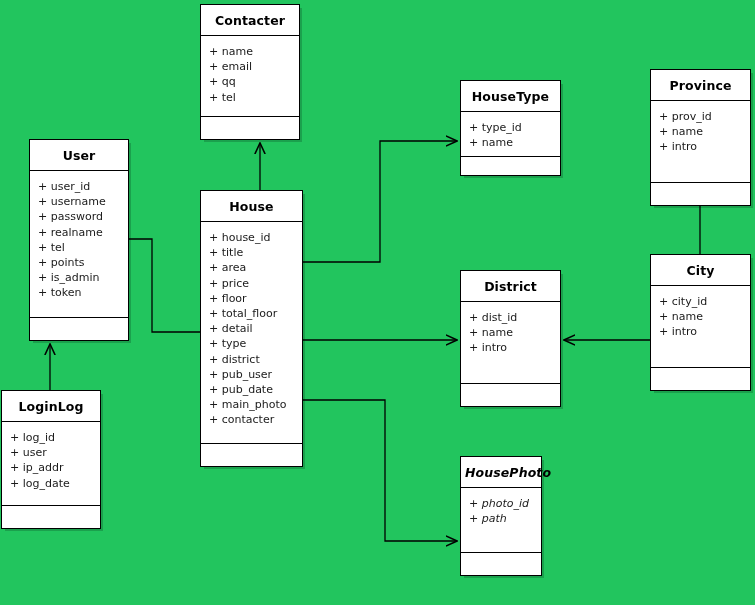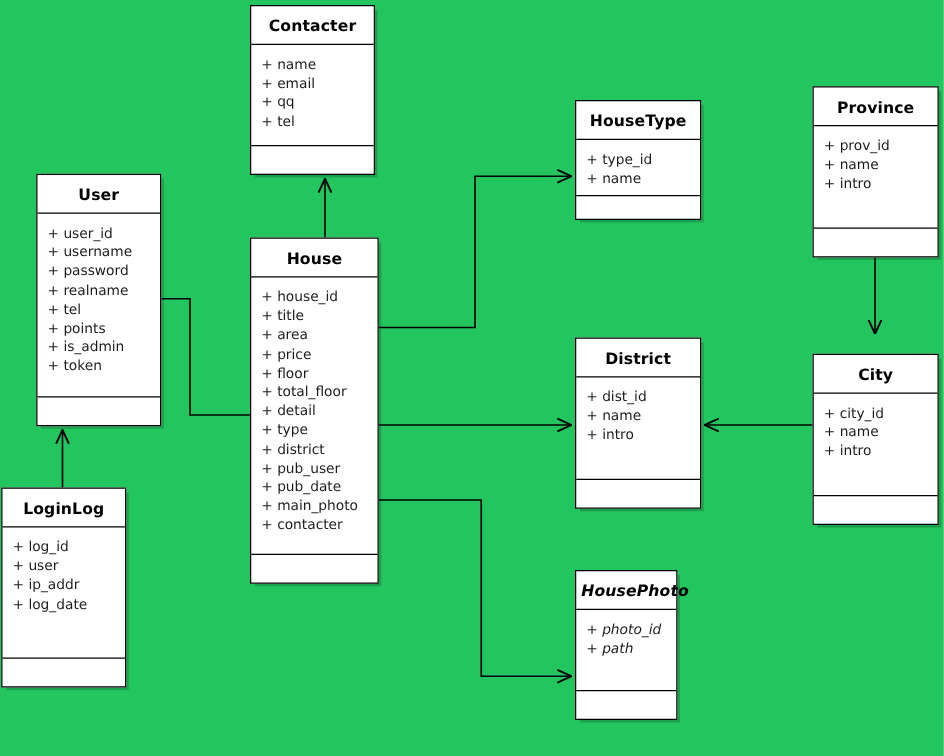--- a/index.html
+++ b/index.html
@@ -127,21 +127,21 @@
         <div class="uml-attr">+ type</div>
         <div class="uml-attr">+ district</div>
         <div class="uml-attr">+ pub_user</div>
         <div class="uml-attr">+ pub_date</div>
         <div class="uml-attr">+ main_photo</div>
         <div class="uml-attr">+ contacter</div>
       </div>
     <div class="uml-ops"></div>
   </div>
 
-  <div class="uml-class" style="left: 1px; top: 390px; width: 100px; height: 160px;">
+  <div class="uml-class" style="left: 1px; top: 390px; width: 100px; height: 139px;">
     <div class="uml-title">LoginLog</div>
     <div class="uml-attrs">
         <div class="uml-attr">+ log_id</div>
         <div class="uml-attr">+ user</div>
         <div class="uml-attr">+ ip_addr</div>
         <div class="uml-attr">+ log_date</div>
       </div>
     <div class="uml-ops"></div>
   </div>
 
@@ -167,21 +167,21 @@
   <div class="uml-class" style="left: 460px; top: 270px; width: 101px; height: 137px;">
     <div class="uml-title">District</div>
     <div class="uml-attrs">
         <div class="uml-attr">+ dist_id</div>
         <div class="uml-attr">+ name</div>
         <div class="uml-attr">+ intro</div>
       </div>
     <div class="uml-ops"></div>
   </div>
 
-  <div class="uml-class" style="left: 650px; top: 283px; width: 101px; height: 137px;">
+  <div class="uml-class" style="left: 650px; top: 254px; width: 101px; height: 137px;">
     <div class="uml-title">City</div>
     <div class="uml-attrs">
         <div class="uml-attr">+ city_id</div>
         <div class="uml-attr">+ name</div>
         <div class="uml-attr">+ intro</div>
       </div>
     <div class="uml-ops"></div>
   </div>
 
   <div class="uml-class" style="left: 460px; top: 456px; width: 82px; height: 120px; font-style: italic;">

